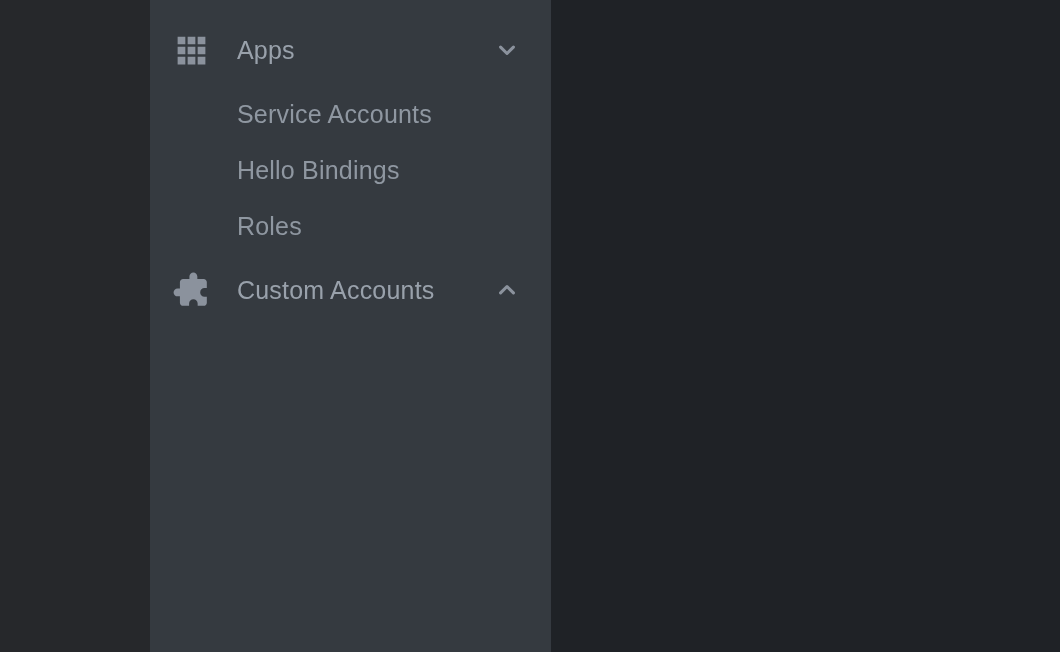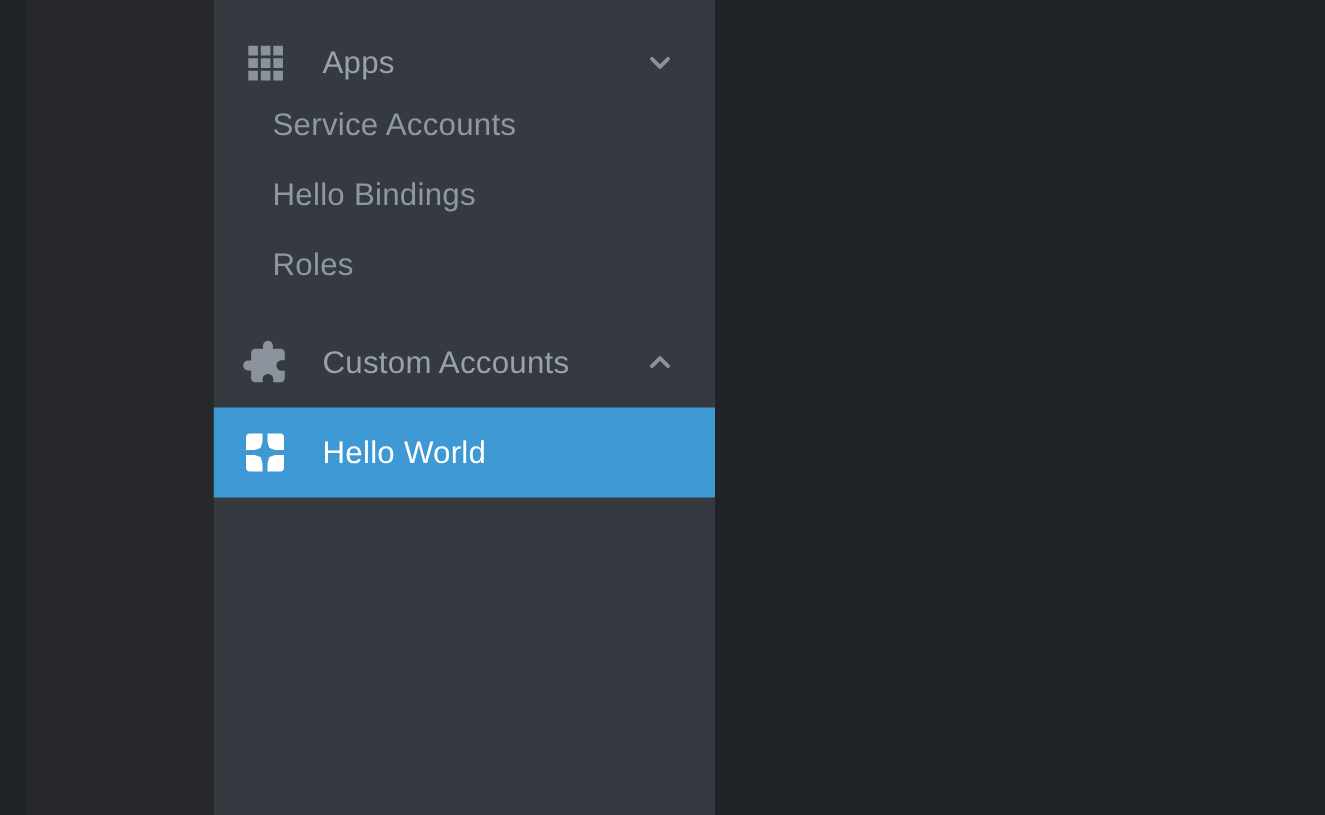--- a/index.html
+++ b/index.html
@@ -2,21 +2,21 @@
 <html><head>
 <meta charset="utf-8">
 <style>
   * { margin: 0; padding: 0; box-sizing: border-box; }
   html, body {
     width: 1060px; height: 652px;
     overflow: hidden;
     font-family: "Liberation Sans", sans-serif;
     background: #1f2226;
   }
-  .layout { display: flex; width: 908px; height: 652px; margin-left: 21px; }
+  .layout { display: flex; width: 908px; height: 652px; }
   .left-panel  { width: 150px; height: 652px; background: #26282b; flex: 0 0 150px; }
   .sidebar     { width: 401px; height: 652px; background: #353a40; flex: 0 0 401px; padding-top: 14px; }
   .content     { flex: 1 1 auto; height: 652px; background: #1f2226; }
 
   .nav-group {
     display: flex; align-items: center;
     height: 72px;
     padding-left: 22px; padding-right: 30px;
     cursor: pointer;
   }
@@ -33,23 +33,23 @@
     white-space: nowrap;
   }
   .nav-group .chevron {
     margin-left: auto;
     width: 28px; height: 28px;
     display: flex; align-items: center; justify-content: center;
     flex: 0 0 28px;
   }
 
   .nav-sub {
-    display: flex; align-items: flex-start;
+    display: flex; align-items: center;
     height: 56px;
-    padding-left: 47px;
+    padding-left: 87px;
     cursor: pointer;
   }
   .nav-sub .label {
     font-size: 25px;
     color: #8f97a1;
     letter-spacing: 0.2px;
     white-space: nowrap;
   }
 
   .nav-selected {
@@ -116,31 +116,18 @@
       </span>
       <span class="label">Custom Accounts</span>
       <span class="chevron">
         <svg width="28" height="28" viewBox="0 0 24 24">
           <path d="M6.5 14.5 L12 9 L17.5 14.5" fill="none" stroke="#8b929d" stroke-width="2.6" stroke-linecap="round" stroke-linejoin="round"></path>
         </svg>
       </span>
     </div>
 
 
-    <div class="nav-selected">
-      <span class="icon-box">
-        <svg width="38" height="38" viewBox="0 0 24 24">
-          <rect x="2.4" y="2.4" width="19.2" height="19.2" rx="2" fill="#ffffff"></rect>
-          <g fill="#3d98d3">
-            <rect x="10.75" y="2" width="2.5" height="20"></rect>
-            <rect x="2" y="10.75" width="20" height="2.5"></rect>
-            <polygon points="12,3.4 14.25,9.75 20.6,12 14.25,14.25 12,20.6 9.75,14.25 3.4,12 9.75,9.75"></polygon>
-          </g>
-        </svg>
-      </span>
-      <span class="label">Hello World</span>
-    </div>
 
   </nav>
 
   <div class="content"></div>
 
 </div>
 
 </body></html>

